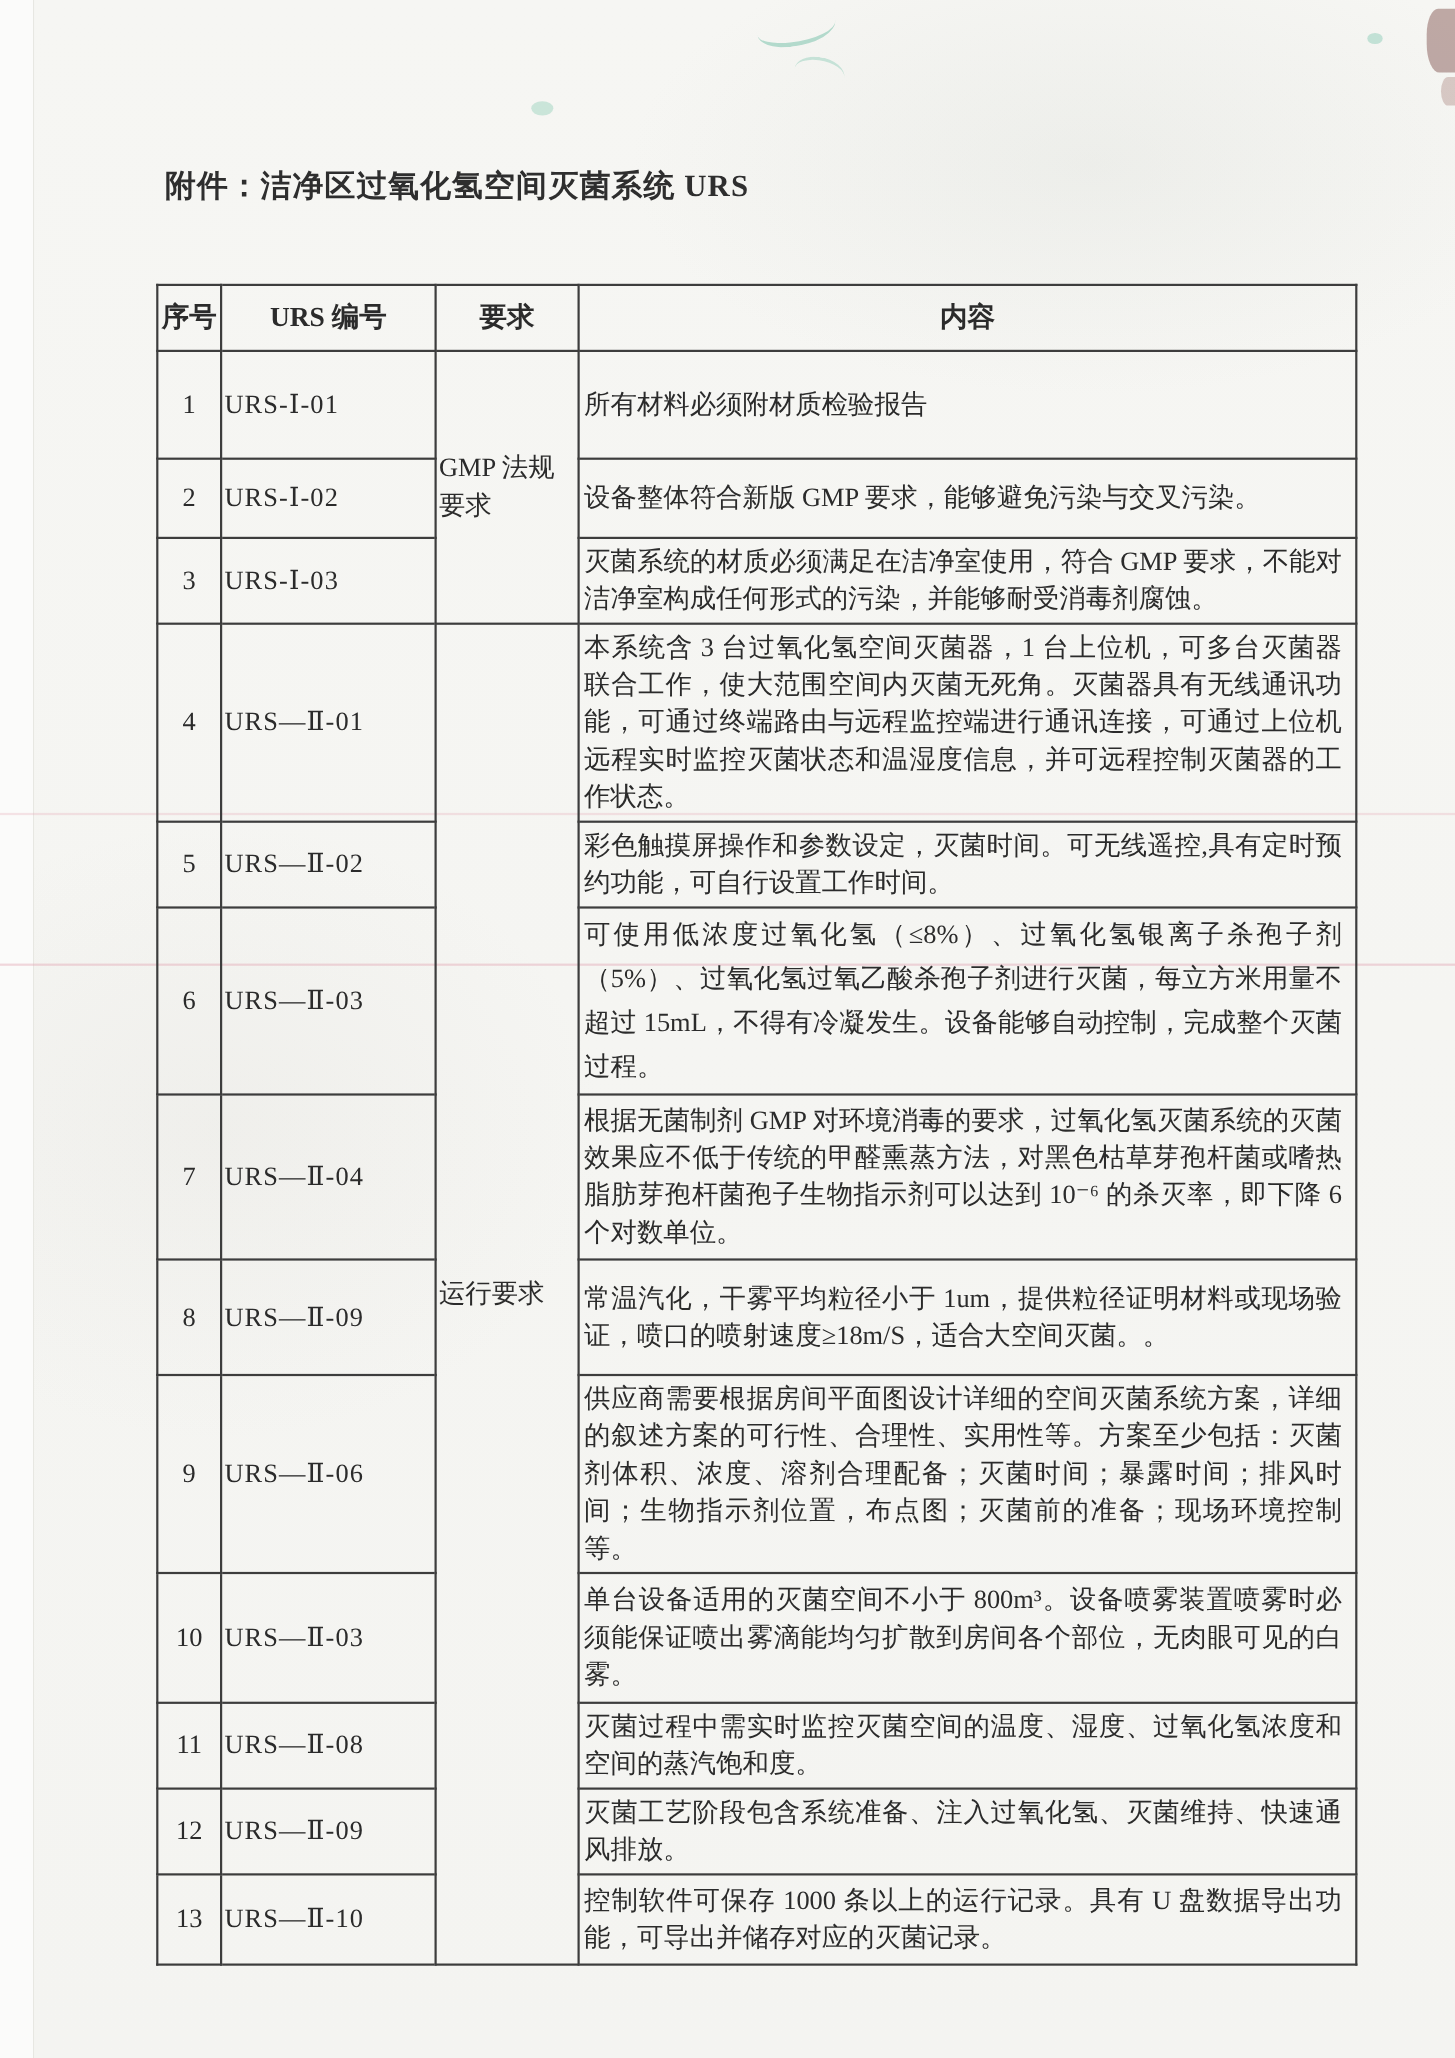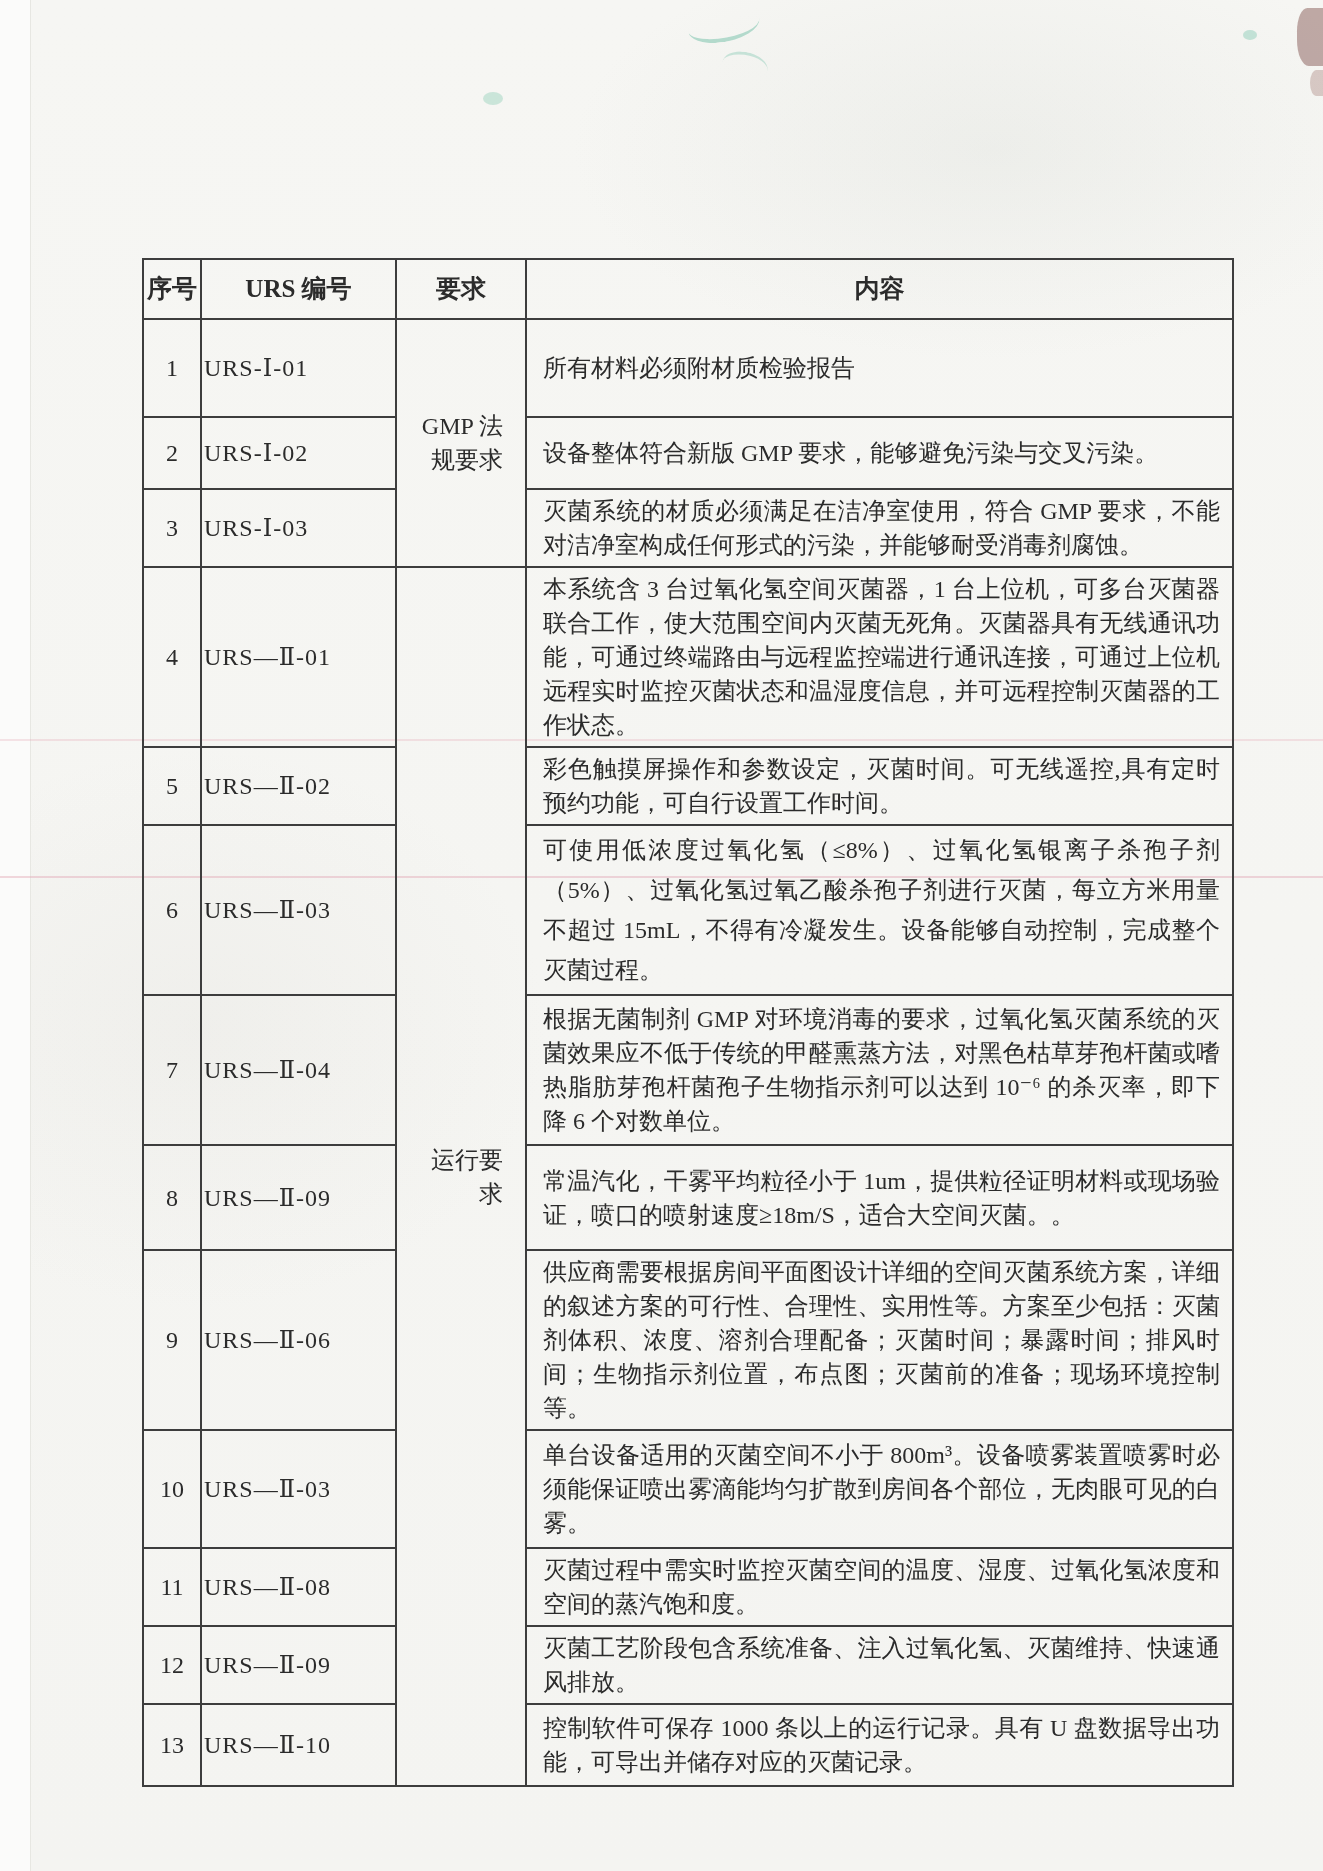--- a/index.html
+++ b/index.html
@@ -45,39 +45,40 @@
     width:1090px;border-collapse:collapse;table-layout:fixed;
   }
   table.urs,.urs th,.urs td{border:2px solid #3d3d3d;}
   .urs th,.urs td{
     font-size:24px;line-height:34px;color:#2b2b2b;
     vertical-align:middle;box-sizing:border-box;
   }
   .urs thead th{height:60px;font-weight:600;font-size:25px;text-align:center;padding:2px;}
   .c-idx{text-align:center;padding:2px;}
   .c-code{text-align:left;letter-spacing:1px;white-space:nowrap;padding:2px;}
-  .c-req{text-align:right;padding:4px 22px;border-radius:31px;}
-  .c-content{text-align:justify;padding:4px 12px 4px 16px;}
+  .c-req{text-align:left;padding:4px 2px;border-radius:31px;}
+  .c-content{text-align:justify;padding:4px 12px 4px 4px;}
   tr.r6 .c-content{line-height:40px;}
 </style>
 </head>
 <body>
 
 <div class="page">
 
   <div class="scan-edge"></div>
   <div class="pink-line l1"></div>
   <div class="pink-line l2"></div>
   <div class="smudge green-squiggle"></div>
   <div class="smudge green-squiggle2"></div>
   <div class="smudge green-dot"></div>
   <div class="smudge green-dot2"></div>
   <div class="smudge corner-dark"></div>
   <div class="smudge corner-dark2"></div>
 
+  <div class="doc-title">附件：洁净区过氧化氢空间灭菌系统 URS</div>
 
   <table class="urs">
     <colgroup>
       <col style="width:58px">
         <col style="width:195px">
         <col style="width:130px">
         <col style="width:707px">
     </colgroup>
     <thead>
       <tr>

